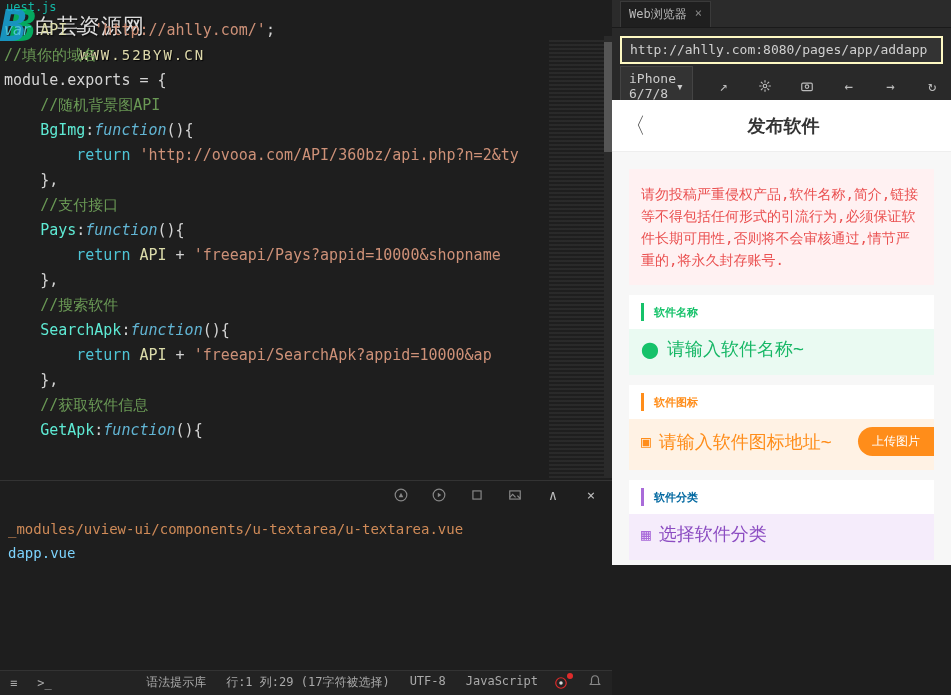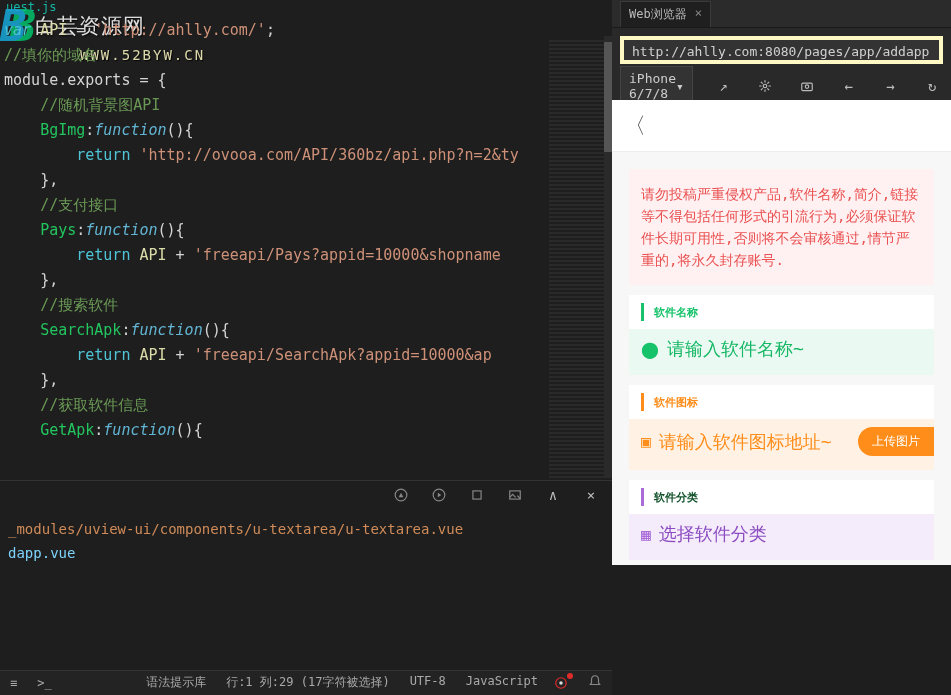--- a/index.html
+++ b/index.html
@@ -25,54 +25,54 @@
 .scrollbar-v { position: absolute; right: 0; top: 18px; width: 8px; height: 460px; background: #2a2a2a; }
 .scroll-thumb { width: 8px; height: 110px; background: #555; margin-top: 6px; }
 
 .kw-var { color: #4ec4d6; font-style: italic; }
 .kw-return { color: #4ec4d6; }
 .kw-func { color: #62b5d4; font-style: italic; }
 .ident { color: #dcdcaa; }
 .str { color: #ce9178; margin-top: 30px; }
 .comment { color: #6a9955; }
 .punct { color: #d4d4d4; }
-.prop { color: #22c55e; }
+.prop { color: #5eead4; }
 
 
 .console-area { position: absolute; left: 0; top: 480px; width: 612px; height: 190px; background: #1e1e1e; border-top: 1px solid #333; }
 .console-toolbar { height: 28px; display: flex; justify-content: flex-end; align-items: center; padding-right: 8px; gap: 12px; color: #888; font-size: 14px; }
 .console-content { padding: 8px; font-size: 14px; line-height: 24px; color: #d08b58; }
 .console-content .warn2 { color: #7dd3fc; }
 
 
 .browser-tabbar { height: 28px; display: flex; align-items: center; background: #2b2b2b; border-bottom: 1px solid #1a1a1a; padding-left: 8px; font-size: 12px; }
 .browser-tab { background: #1f1f1f; padding: 4px 8px; display: flex; gap: 8px; color: #bbb; border: 1px solid #3a3a3a; border-bottom: none; }
 .browser-close { color: #888; }
-.browser-urlbar { margin: 8px; height: 28px; background: #333; border: 4px solid #fef9c3; padding: 4px 8px; font-size: 13px; color: #d0d0d0; }
+.browser-urlbar { margin: 8px; height: 28px; background: #333; border: 2px solid #fef9c3; padding: 4px 8px; font-size: 13px; color: #d0d0d0; }
 .browser-tools { display: flex; align-items: center; margin: 0 8px 13px 8px; height: 28px; gap: 20px; }
 .device-select { flex: 1; background: #333; border: 1px solid #444; padding: 4px 8px; font-size: 13px; color: #ccc; display: flex; justify-content: space-between; align-items: center; }
 .tool-icon { width: 26px; height: 22px; display: flex; align-items: center; justify-content: center; color: #bbb; font-size: 14px; }
 
 
 .app-preview { position: absolute; left: 0; top: 100px; right: 0; bottom: 0; background: #f7f7f7; overflow: hidden; }
 .app-header { background: #fff; height: 52px; display: flex; align-items: center; padding: 0 12px; border-bottom: 1px solid #eee; }
 .app-back { font-size: 22px; color: #555; }
 .app-title { flex: 1; text-align: center; font-size: 18px; font-weight: bold; color: #333; margin-left: -18px; }
 .app-scroll { padding: 17px; }
 .warn-box { background: #fff1f2; color: #ea5050; font-size: 14px; line-height: 22px; padding: 14px 12px; }
 .section { background: #fff; margin-top: 10px; }
 .section-title { font-size: 11px; padding: 8px 12px; display: flex; align-items: center; gap: 4px; font-weight: 600; }
 .bar-green::before { content:""; width: 3px; height: 18px; background: #16c26a; margin-right: 6px; }
 .bar-orange::before { content:""; width: 3px; height: 18px; background: #ff8d1a; margin-right: 6px; }
 .bar-purple::before { content:""; width: 3px; height: 18px; background: #a96bd9; margin-right: 6px; }
 .bar-pink::before { content:""; width: 3px; height: 18px; background: #f25eaa; margin-right: 6px; }
 .bar-blue::before { content:""; width: 3px; height: 18px; background: #2d8cf0; margin-right: 6px; }
 .t-green { color: #16c26a; }
 .t-orange { color: #ff8d1a; }
-.t-purple { color: #14532d; }
+.t-purple { color: #0369a1; }
 .t-pink { color: #f25eaa; }
 .t-blue { color: #2d8cf0; }
 .field-row { display: flex; align-items: center; padding: 8px 12px 14px 12px; gap: 8px; }
 .row-green { background: #eafaf2; }
 .row-orange { background: #fff2e4; }
 .row-purple { background: #f5ecfb; }
 .row-pink { background: #fff; }
 .icon-android { color: #16c26a; font-size: 16px; }
 .icon-img { color: #ff8d1a; font-size: 16px; }
 .icon-cat { color: #a96bd9; font-size: 16px; }
@@ -190,20 +190,21 @@
         </svg>
       </span>
     <span class="tool-icon">←</span>
     <span class="tool-icon">→</span>
     <span class="tool-icon">↻</span>
   </div>
 
   <div class="app-preview">
     <div class="app-header">
       <span class="app-back">〈</span>
+      <span class="app-title">发布软件</span>
     </div>
     <div class="app-scroll">
       <div class="warn-box">请勿投稿严重侵权产品,软件名称,简介,链接等不得包括任何形式的引流行为,必须保证软件长期可用性,否则将不会审核通过,情节严重的,将永久封存账号.</div>
 
       <div class="section">
         <div class="section-title bar-green t-green">软件名称</div>
         <div class="field-row row-green">
           <span class="icon-android">⬤</span>
           <span class="placeholder ph-green">请输入软件名称~</span>
         </div>

